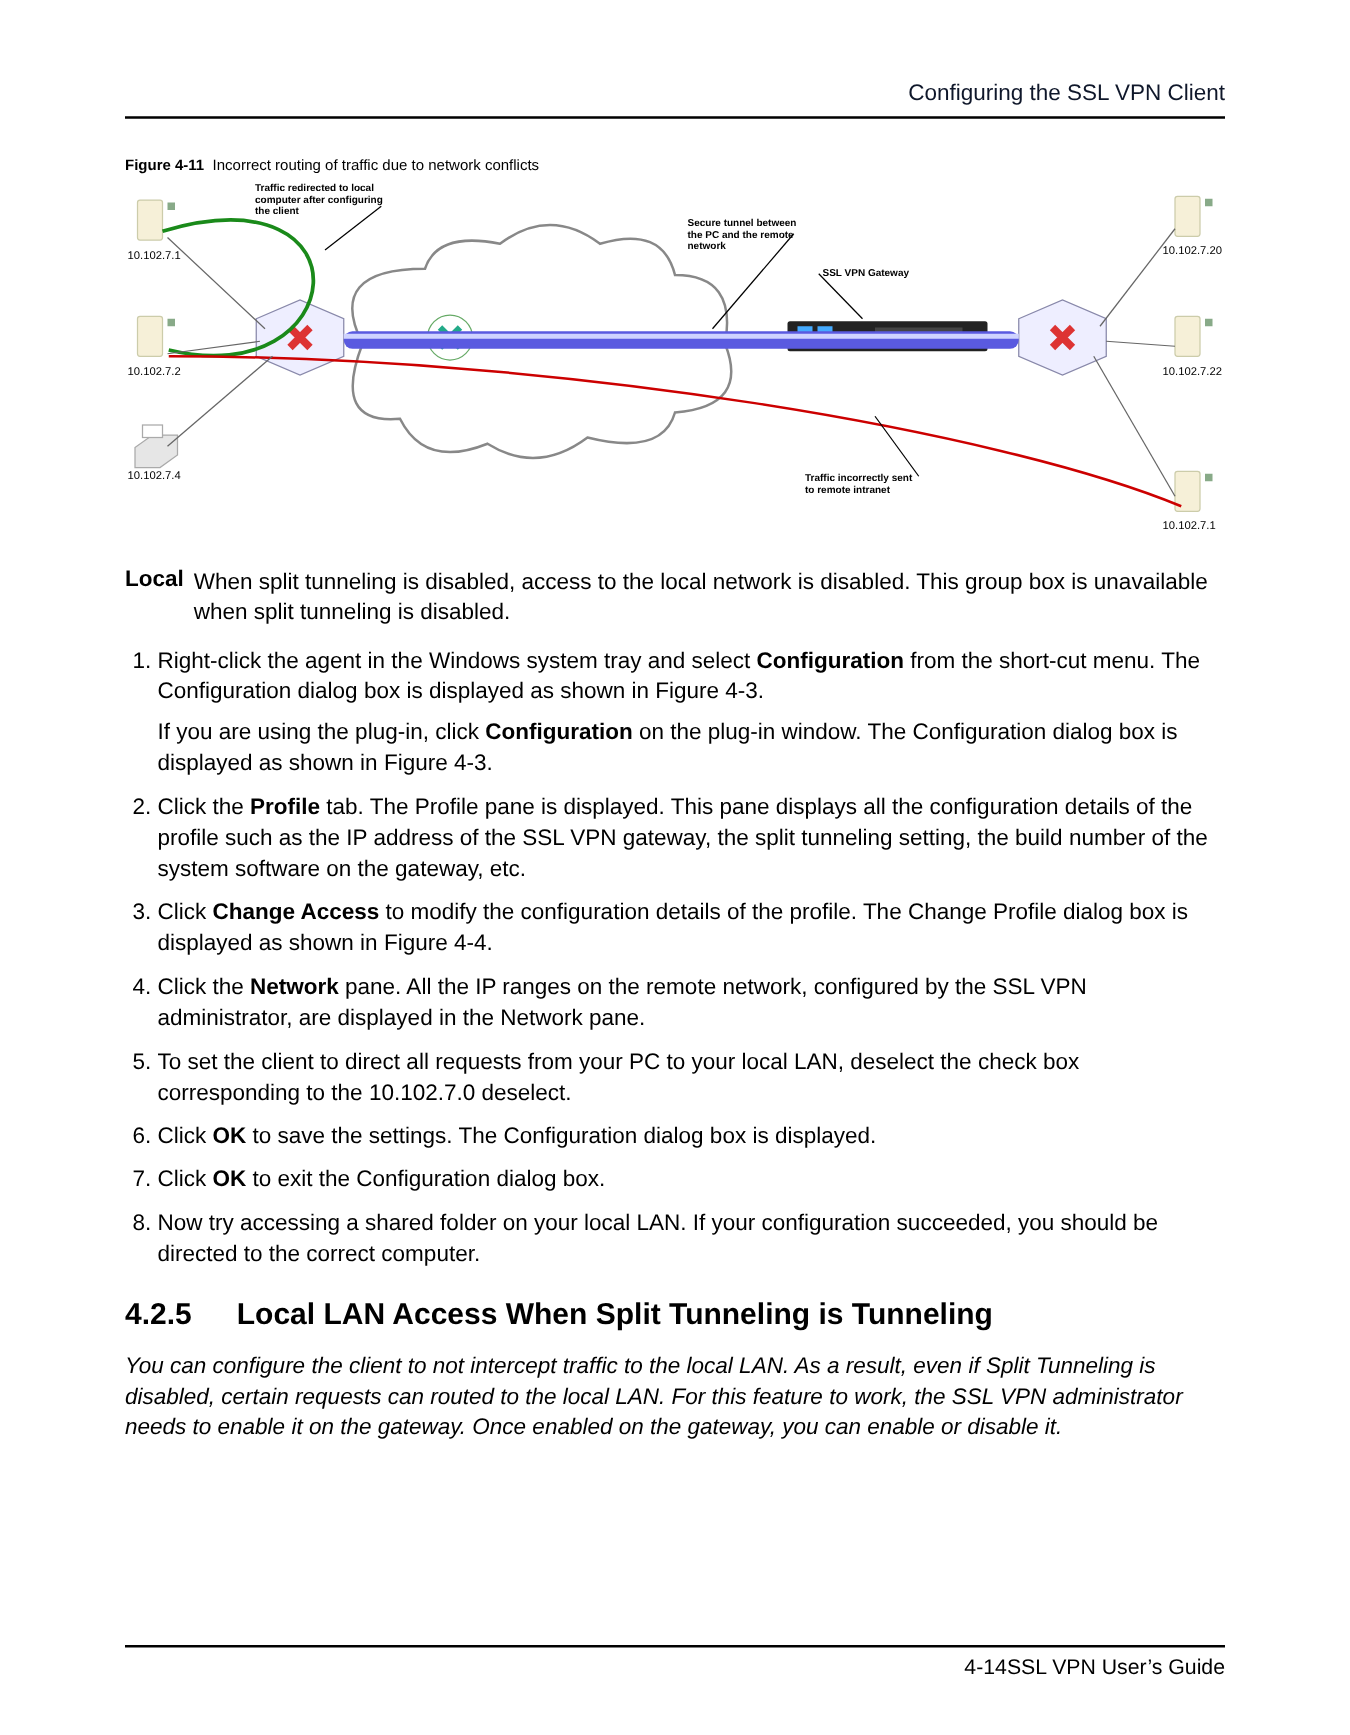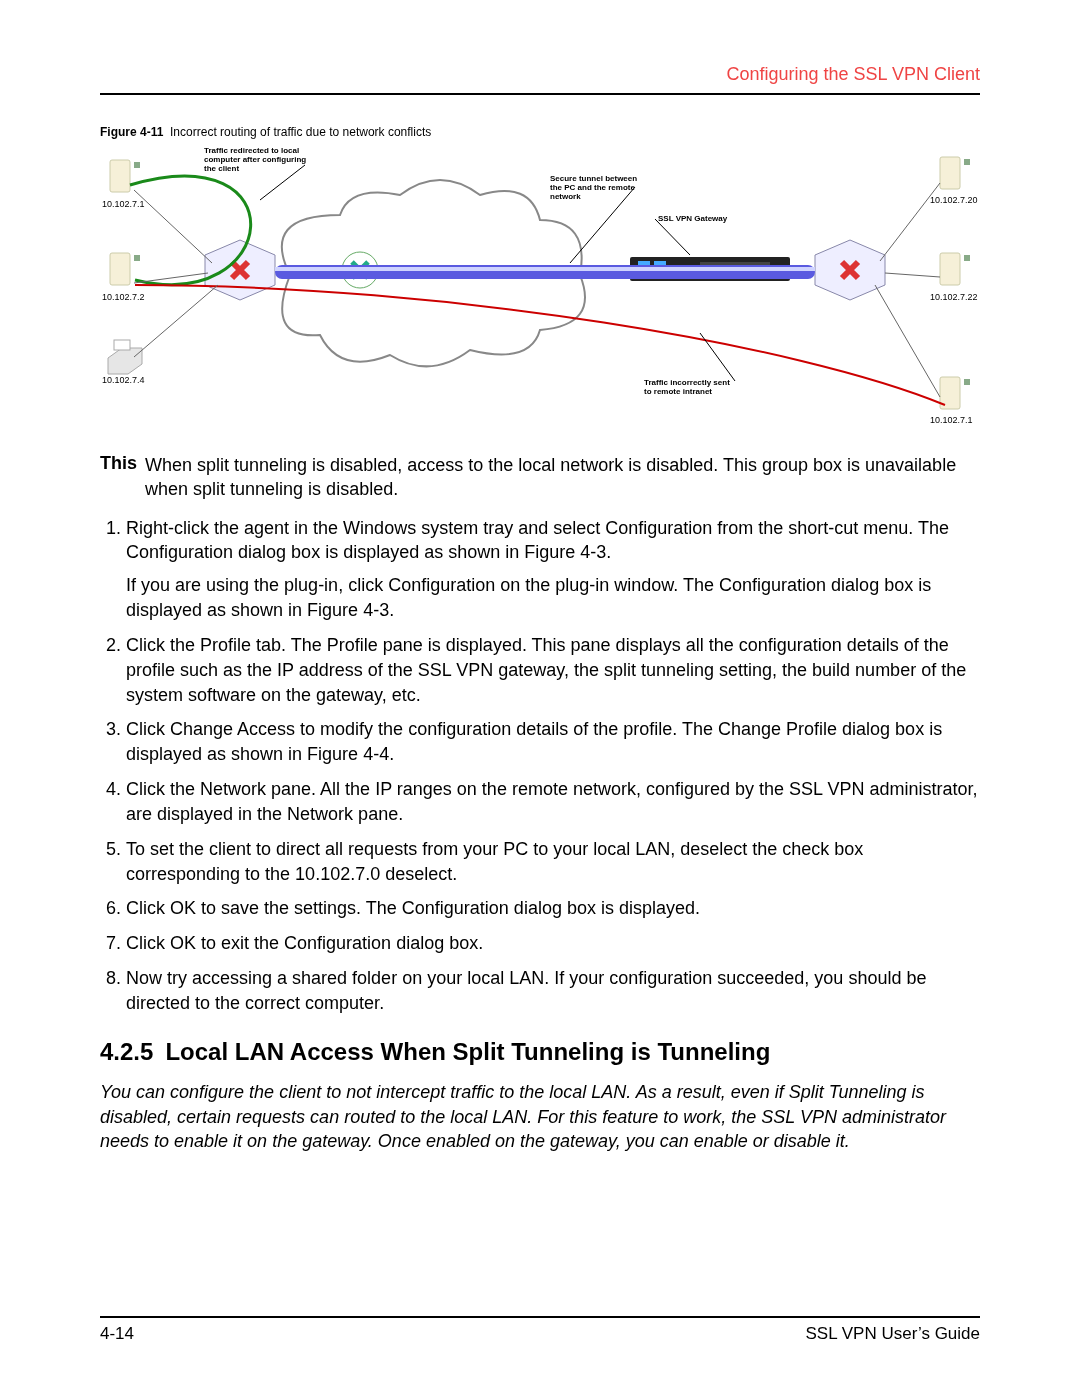--- a/index.html
+++ b/index.html
@@ -12,21 +12,21 @@
   .page {
     width: 1080px;
     height: 1388px;
     position: relative;
     box-sizing: border-box;
     padding: 64px 100px 40px 100px;
   }
   .running-head {
     text-align: right;
     font-size: 18px;
-    color: #ef4444;
+    color: #0f172a;
     margin-bottom: 8px;
   }
   .rule {
     border-top: 2px solid #000;
     margin-bottom: 30px;
   }
   .figcap {
     font-size: 12px;
     margin-bottom: 6px;
   }
@@ -47,43 +47,42 @@
   .note-row .label { font-weight: bold; flex: 0 0 auto; }
   .note-row .txt { flex: 1 1 auto; line-height: 1.35; }
   ol.steps {
     margin: 0 0 22px 0;
     padding-left: 26px;
     font-size: 18px;
     line-height: 1.38;
   }
   ol.steps > li { margin-bottom: 10px; }
   ol.steps p { margin: 8px 0 0 0; }
-  .bold { font-weight: normal; }
+  .bold { font-weight: bold; }
   h2.section {
     font-size: 24px;
     font-weight: bold;
     margin: 18px 0 14px 0;
   }
-  h2.section .num { display:inline-block; margin-right: 12px; text-align: center; }
+  h2.section .num { display:inline-block; margin-right: 36px; text-align: center; }
   .body {
     font-size: 18px;
     line-height: 1.38;
     font-style: italic;
   }
   .footer {
     position: absolute;
     left: 100px; right: 100px;
     bottom: 44px;
   }
   .footer .rule { margin-bottom: 6px; }
   .footer-row {
     display: flex;
-    justify-content: space-between;
+    justify-content: flex-end;
     font-size: 17px;
-    gap: 22px;
   }
 </style>
 </head>
 <body>
 
 <div class="page">
   <div class="running-head">Configuring the SSL VPN Client</div>
   <div class="rule"></div>
 
   <div class="figcap">
@@ -170,21 +169,21 @@
       <text x="2" y="62" font-size="9">10.102.7.1</text>
       <text x="2" y="155" font-size="9">10.102.7.2</text>
       <text x="2" y="238" font-size="9">10.102.7.4</text>
       <text x="830" y="58" font-size="9">10.102.7.20</text>
       <text x="830" y="155" font-size="9">10.102.7.22</text>
       <text x="830" y="278" font-size="9">10.102.7.1</text>
     </svg>
   </div>
 
   <div class="note-row">
-    <div class="label">This</div>
+    <div class="label">Local</div>
     <div class="txt">When split tunneling is disabled, access to the local network is disabled. This group box is unavailable when split tunneling is disabled.</div>
   </div>
 
   <ol class="steps" id="steps">
       <li>Right-click the agent in the Windows system tray and select <span class="bold">Configuration</span> from the short-cut menu. The Configuration dialog box is displayed as shown in Figure 4-3.<p>If you are using the plug-in, click <span class="bold">Configuration</span> on the plug-in window. The Configuration dialog box is displayed as shown in Figure 4-3.</p></li>
       <li>Click the <span class="bold">Profile</span> tab. The Profile pane is displayed. This pane displays all the configuration details of the profile such as the IP address of the SSL VPN gateway, the split tunneling setting, the build number of the system software on the gateway, etc.</li>
       <li>Click <span class="bold">Change Access</span> to modify the configuration details of the profile. The Change Profile dialog box is displayed as shown in Figure 4-4.</li>
       <li>Click the <span class="bold">Network</span> pane. All the IP ranges on the remote network, configured by the SSL VPN administrator, are displayed in the Network pane.</li>
       <li>To set the client to direct all requests from your PC to your local LAN, deselect the check box corresponding to the 10.102.7.0 deselect.</li>
       <li>Click <span class="bold">OK</span> to save the settings. The Configuration dialog box is displayed.</li>

